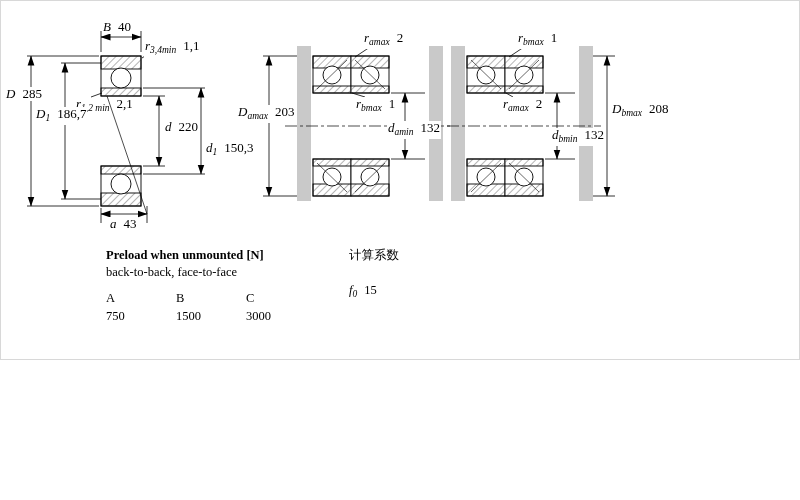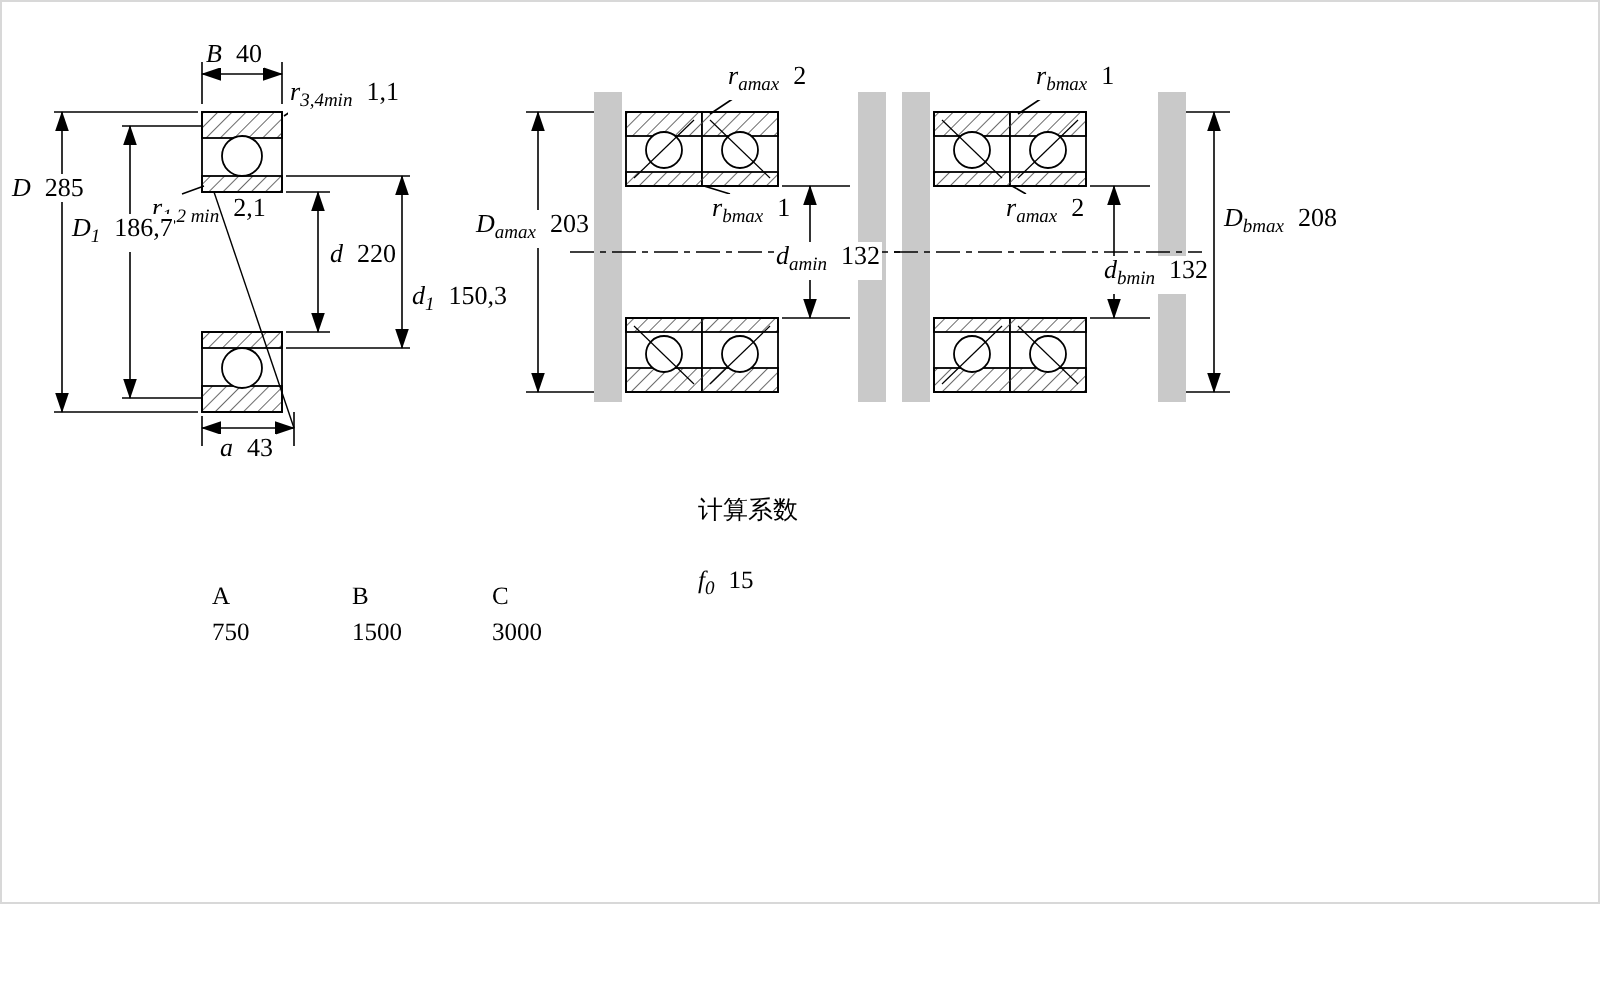--- a/index.html
+++ b/index.html
@@ -1,16 +1,16 @@
 <!DOCTYPE html>
 <html><head>
 <meta charset="utf-8">
 <style>
   html,body{margin:0;padding:0;background:#fff}
-  .stage{position:relative;width:800px;height:452px;background:#fff;overflow:hidden;
+  .stage{position:relative;width:800px;height:360px;background:#fff;overflow:hidden;
          font-family:"Liberation Serif",serif;color:#000;border:1px solid #d8d8d8;box-sizing:border-box}
   .stage svg{position:absolute;left:0;top:0}
   .dim{position:absolute;font-size:13px;line-height:14px;font-style:italic;white-space:nowrap;
        background:#fff;padding:0 1px}
   .dim.nobg{background:transparent}
   .dim .sub{font-size:9.5px;vertical-align:-3px}
   .dim .val{font-style:normal;margin-left:7px}
   .tb{position:absolute;font-size:12.5px;line-height:15px;white-space:nowrap}
   .tb.bold{font-weight:bold}
   .cjk{font-family:Liberation Serif, serif}
@@ -179,20 +179,22 @@
   <div class="dim" style="left:501px;top:96px">
     <span class="sym">r</span><span class="sub">amax</span><span class="val">2</span>
   </div>
   <div class="dim" style="left:610px;top:101px">
     <span class="sym">D</span><span class="sub">bmax</span><span class="val">208</span>
   </div>
   <div class="dim" style="left:550px;top:127px">
     <span class="sym">d</span><span class="sub">bmin</span><span class="val">132</span>
   </div>
 
+  <div class="tb bold" style="left:105px;top:247px">Preload when unmounted [N]</div>
+  <div class="tb" style="left:105px;top:264px">back-to-back, face-to-face</div>
 
   <div class="ptable" style="left:105px;top:290px">
     <div>A</div>
     <div>B</div>
     <div>C</div>
     <div>750</div>
     <div>1500</div>
     <div>3000</div>
   </div>
 

